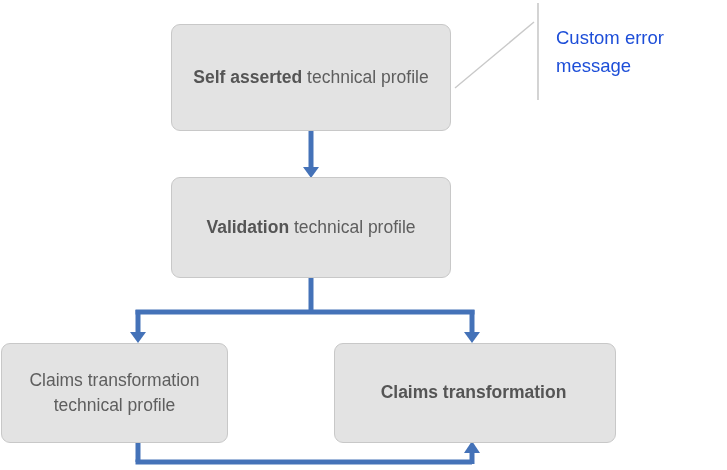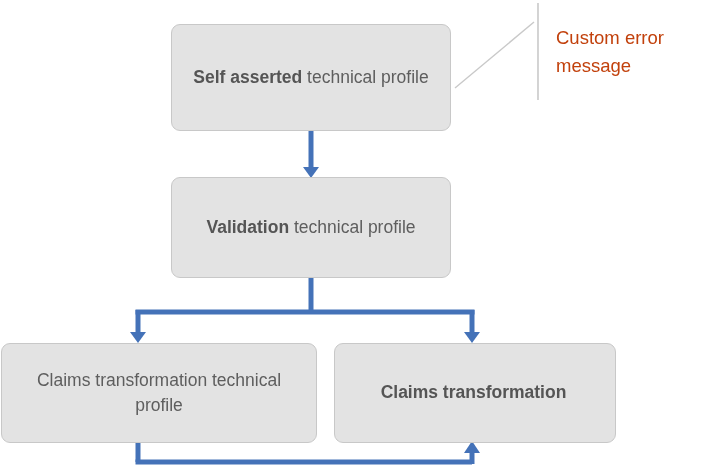--- a/index.html
+++ b/index.html
@@ -59,36 +59,36 @@
   }
   #node-validation {
     left: 171px;
     top: 177px;
     width: 280px;
     height: 101px;
   }
   #node-claims-transformation-profile {
     left: 1px;
     top: 343px;
-    width: 316px;
+    width: 227px;
     height: 100px;
   }
   #node-claims-transformation {
     left: 334px;
     top: 343px;
     width: 282px;
     height: 100px;
     padding-left: 11px;
   }
   .callout-label {
     position: absolute;
     left: 556px;
     top: 24px;
     width: 160px;
-    color: #c2410c;
+    color: #1d4ed8;
     font-size: 18.5px;
     line-height: 1.5;
     text-align: left;
   }
 </style>
 </head>
 <body>
 
 <div id="canvas">
 

